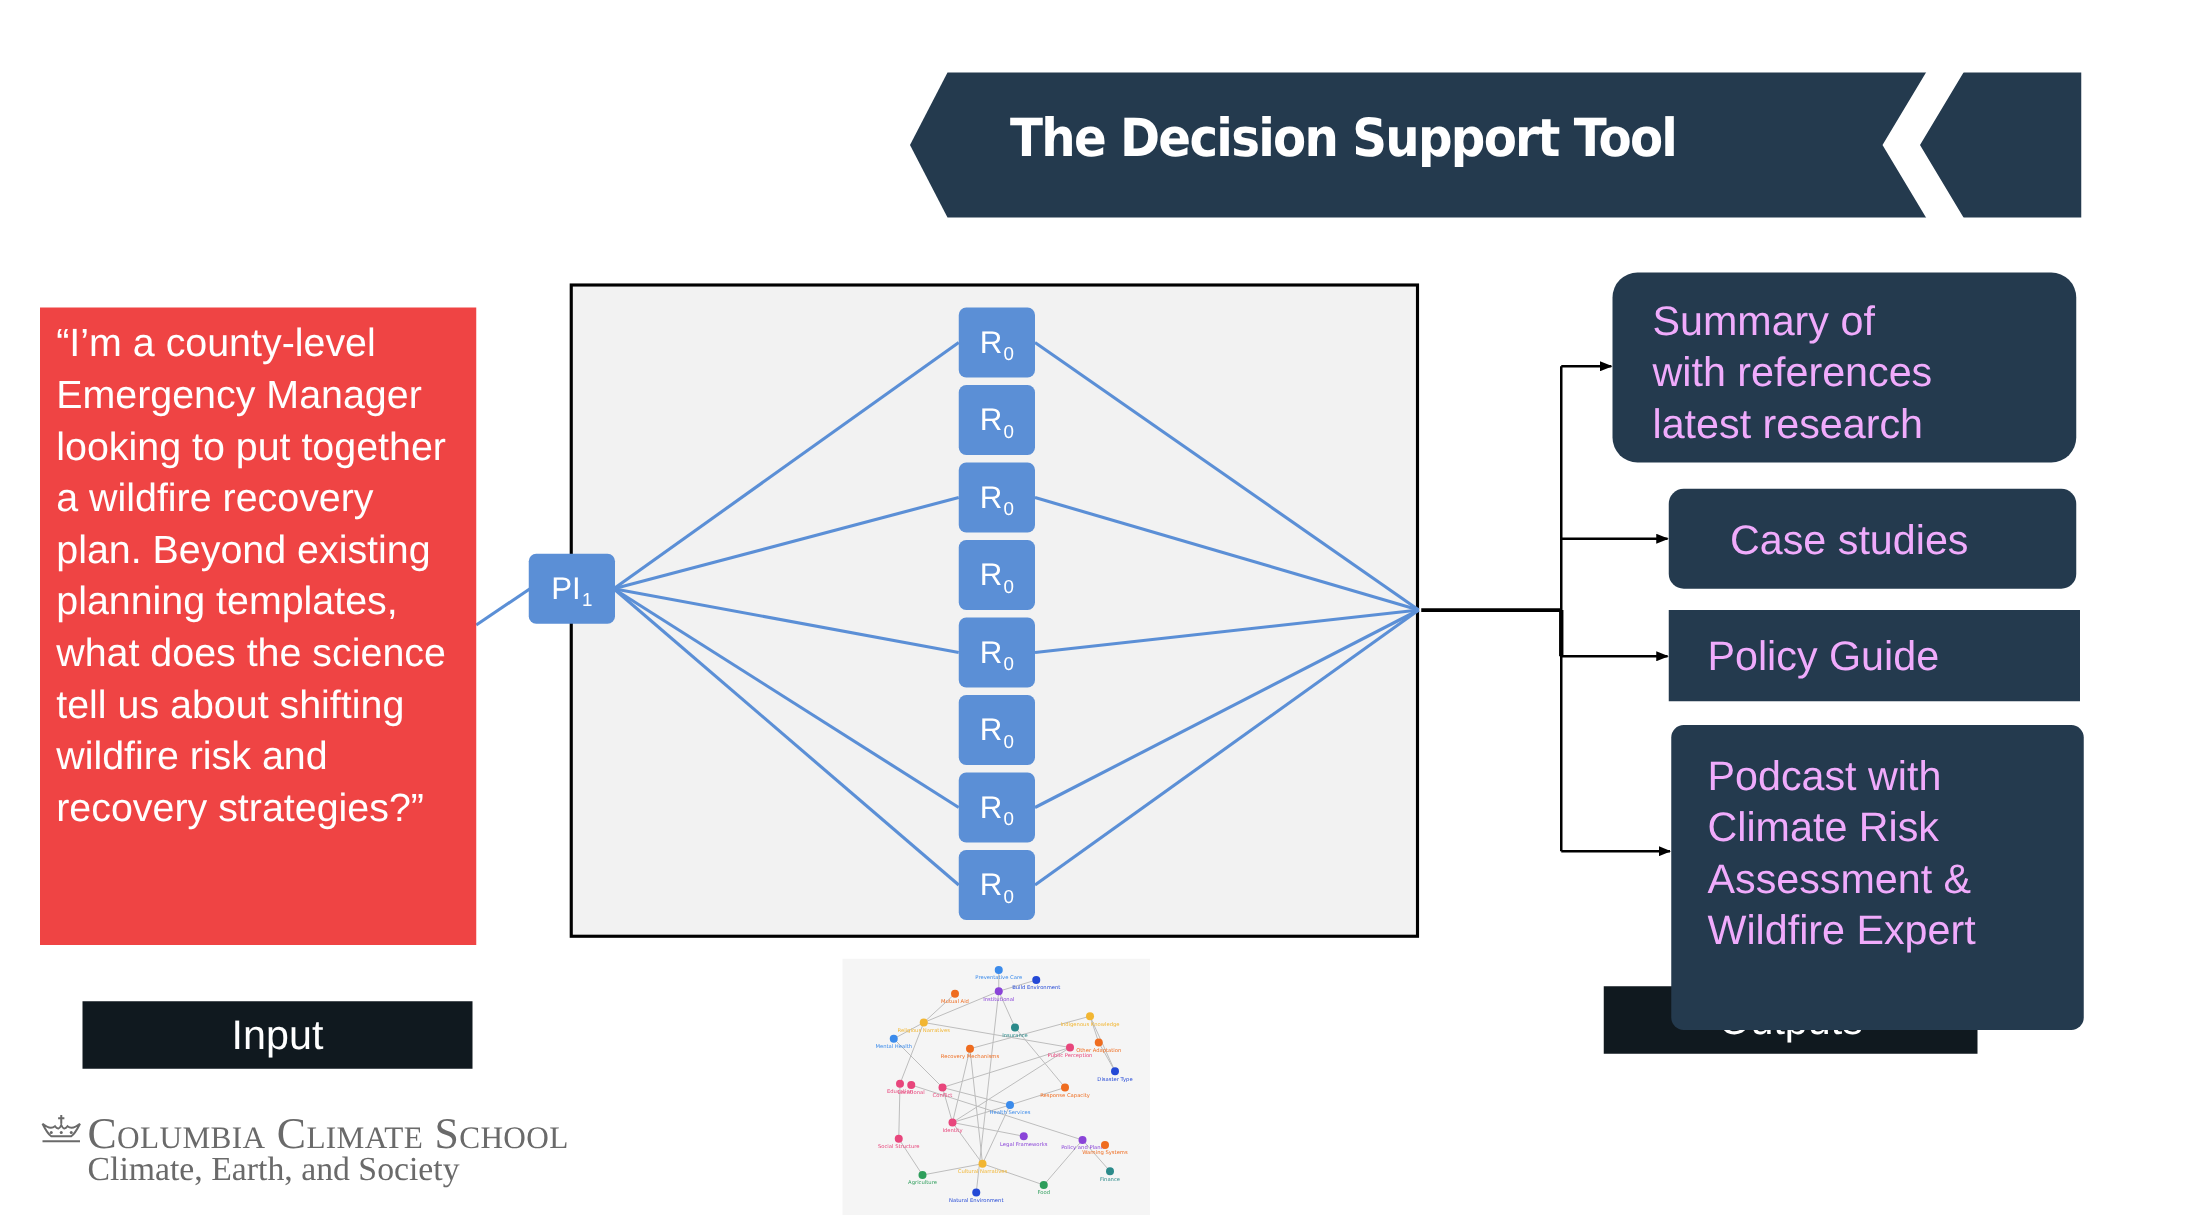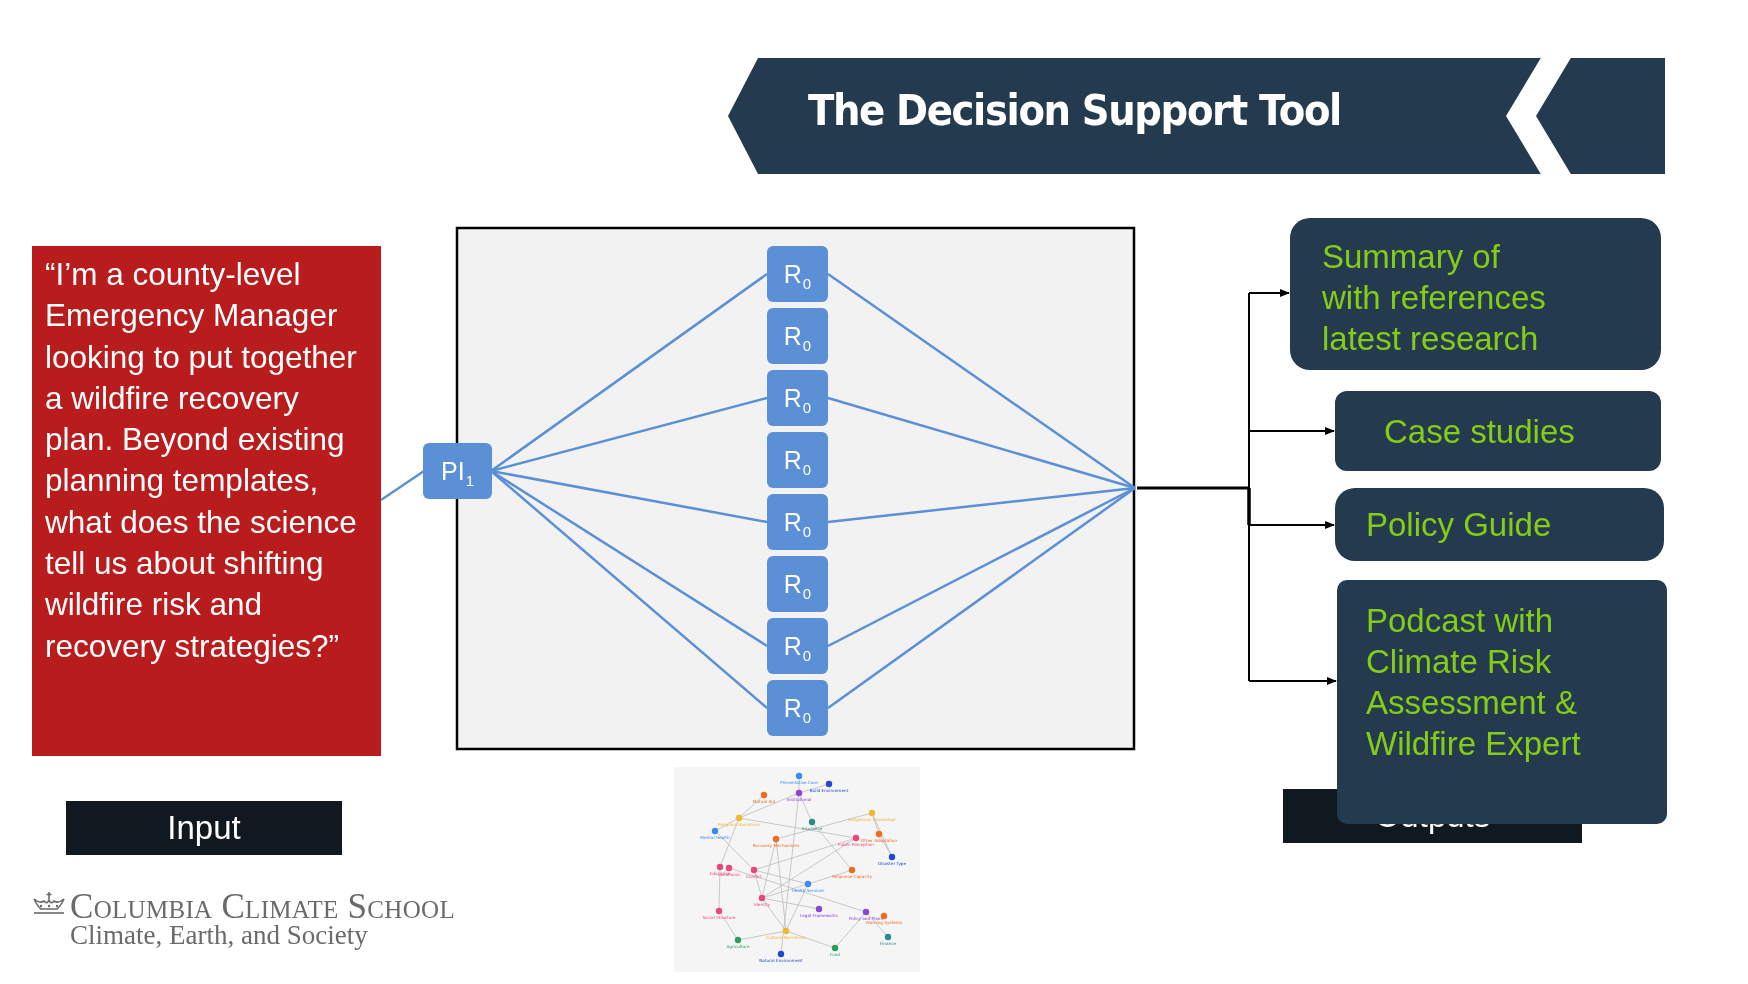--- a/index.html
+++ b/index.html
@@ -3,42 +3,42 @@
 <meta charset="utf-8">
 <style>
   html, body { margin: 0; padding: 0; background: #ffffff; }
   body { width: 1748px; height: 984px; position: relative; overflow: hidden;
          font-family: "Liberation Sans", "DejaVu Sans", sans-serif; }
   .banner-title { position: absolute; left: 808px; top: 86px; color: #ffffff;
                   font-family: "DejaVu Sans", sans-serif; font-weight: bold;
                   font-size: 42px; letter-spacing: -1.5px; transform: scaleX(0.92); transform-origin: left center; }
 
   .quote-box { position: absolute; left: 32px; top: 246px; width: 349px; height: 510px;
-               background: #b91c1c; box-sizing: border-box; padding: 8px 10px 0 13px; }
+               background: #ef4444; box-sizing: border-box; padding: 8px 10px 0 13px; }
   .quote-text { color: #ffffff; font-size: 31.5px; line-height: 41.3px; font-weight: 300; }
 
   .label-box { position: absolute; background: #10191f; color: #ffffff;
                font-size: 33px; text-align: center; line-height: 54px; height: 54px; }
-  #input-label { left: 66px; top: 801px; width: 276px; }
+  #input-label { left: 66px; top: 801px; width: 312px; }
   #outputs-label { left: 1283px; top: 769px; width: 299px; margin-top: 20px; }
 
   .diagram-svg { position: absolute; left: 0; top: 0; width: 1748px; height: 984px; }
 
   .node { position: absolute; background: #5b8fd6; border-radius: 6px; color: #ffffff;
           box-sizing: border-box; display: flex; align-items: center; justify-content: center;
           font-size: 25px; }
   .node sub { font-size: 15px; position: relative; top: 9px; vertical-align: baseline; margin-left: 1px; }
   .pi-node { left: 423px; top: 443px; width: 69px; height: 56px; }
   .r-node { left: 767px; width: 61px; height: 56px; }
 
-  .out-box { position: absolute; background: #243a4e; color: #84cc16; box-sizing: border-box;
+  .out-box { position: absolute; background: #243a4e; color: #f0abfc; box-sizing: border-box;
              font-size: 33px; line-height: 41px; }
   #out-summary { left: 1290px; top: 218px; width: 371px; height: 152px; border-radius: 20px; padding: 18px 0 0 32px; }
   #out-case { left: 1335px; top: 391px; width: 326px; height: 80px; border-radius: 12px; padding: 20px 0 0 49px; }
-  #out-policy { left: 1335px; top: 488px; width: 329px; height: 73px; border-radius: 20px; padding: 16px 0 0 31px; }
+  #out-policy { left: 1335px; top: 488px; width: 329px; height: 73px; border-radius: 0; padding: 16px 0 0 31px; }
   #out-podcast { left: 1337px; top: 580px; width: 330px; height: 244px; border-radius: 10px; padding: 20px 0 0 29px; }
 
   .logo { position: absolute; left: 32px; top: 887px; color: #6a6a6a; font-family: "Liberation Serif", "DejaVu Serif", serif; }
   .logo-line1 { position: absolute; left: 38px; top: 0; font-size: 35px; white-space: nowrap; font-variant: small-caps; letter-spacing: 0.3px; }
   .logo-line2 { position: absolute; left: 38px; top: 33px; font-size: 27px; white-space: nowrap; }
   .crown { position: absolute; left: 0; top: 4px; width: 34px; height: 26px; }
 
   .network-thumb { position: absolute; left: 674px; top: 767px; width: 246px; height: 205px; background: #f5f5f5; }
   .network-thumb svg { width: 100%; height: 100%; }
   .net-label { font-family: "DejaVu Sans", sans-serif; font-size: 4.2px; }

